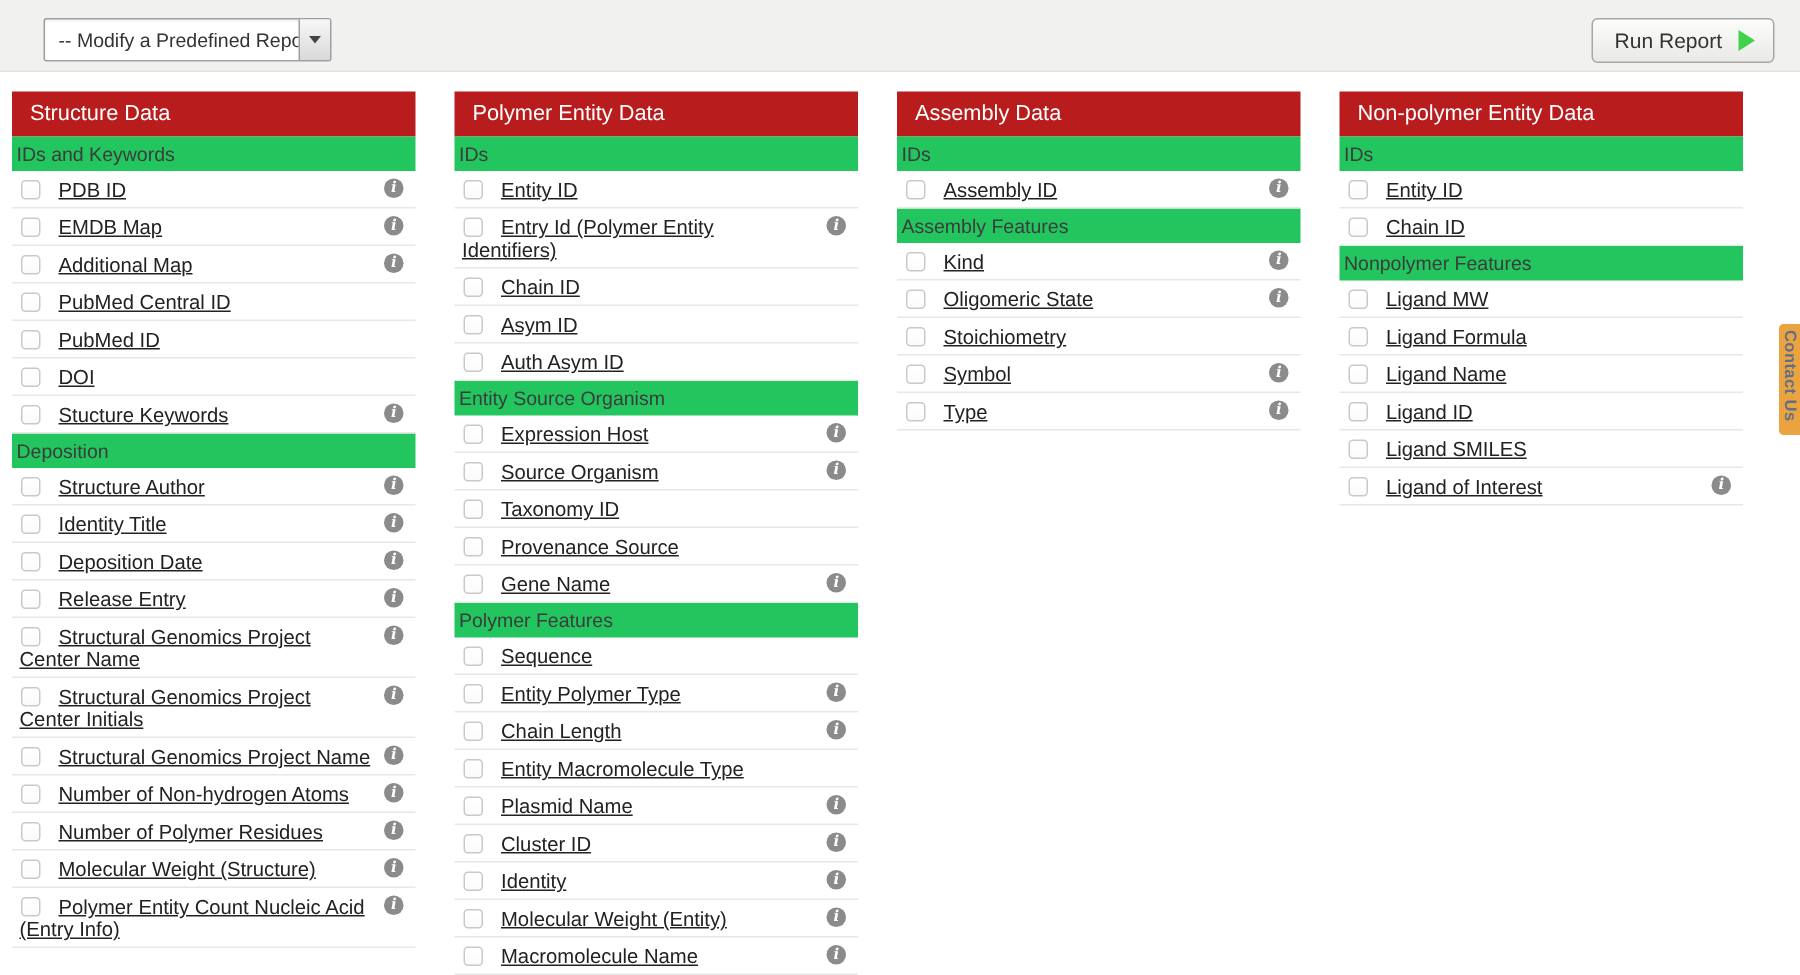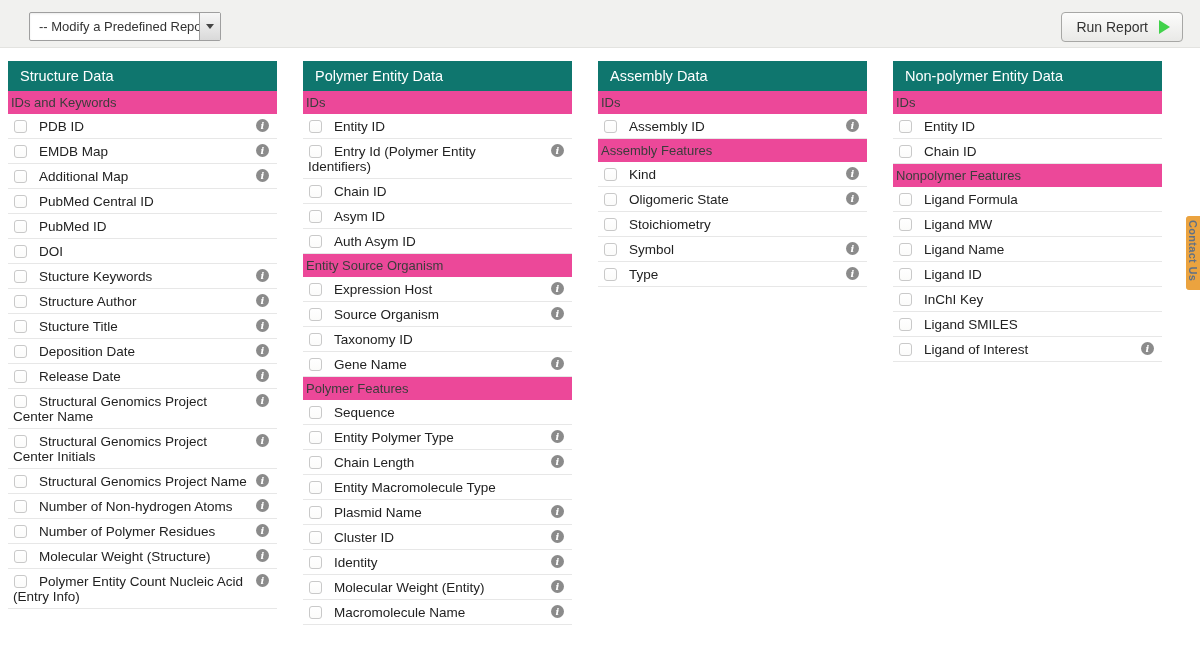--- a/index.html
+++ b/index.html
@@ -26,27 +26,27 @@
              font-size:14px; color:#333; display:flex; align-items:center;
              cursor:pointer; }
   .run-btn .play { width:0; height:0; margin-left:11px;
                    border-top:7px solid transparent; border-bottom:7px solid transparent;
                    border-left:11px solid #41d24b; }
 
   
   .columns { display:flex; gap:26px; padding-left:8px; margin-top:13px;
              align-items:flex-start; }
   .col { width:269px; flex:0 0 269px; }
-  .col-head { background:#0f766e; color:#fff; font-size:14.5px;
+  .col-head { background:#b91c1c; color:#fff; font-size:14.5px;
               padding:7px 10px 7px 12px; }
-  .section-head { background:#ec4899; color:#3c3c3c; font-size:13px;
+  .section-head { background:#22c55e; color:#3c3c3c; font-size:13px;
                   padding:4px 4px 4px 3px; }
   .row { position:relative; padding:5px 30px 4px 5px; font-size:13.5px;
          color:#222; border-bottom:1px solid #e7e7e7; line-height:15px;
-         cursor:default; }
+         cursor:default;text-decoration:underline; }
   .cb { display:inline-block; width:13px; height:13px; margin:0 12px 0 1px;
         border:1px solid #c9c9c9; border-radius:3px;
         background:linear-gradient(#fff,#fbfbfa); vertical-align:-2px;
         cursor:pointer; }
   .info { position:absolute; right:8px; top:5px; width:13px; height:13px;
           border-radius:50%; background:#8b8b8b; color:#fff; text-align:center;
           font:italic bold 10px/13px "DejaVu Serif", serif; cursor:pointer; }
 
   
   .contact-tab { position:fixed; right:0; top:214px; width:16px; height:78px;
@@ -77,24 +77,25 @@
     <div class="col-head">Structure Data</div>
     <div class="col-body">
         <div class="section-head">IDs and Keywords</div>
         <div class="row"><span class="cb"></span><span>PDB ID</span><span class="info">i</span></div>
         <div class="row"><span class="cb"></span><span>EMDB Map</span><span class="info">i</span></div>
         <div class="row"><span class="cb"></span><span>Additional Map</span><span class="info">i</span></div>
         <div class="row"><span class="cb"></span><span>PubMed Central ID</span></div>
         <div class="row"><span class="cb"></span><span>PubMed ID</span></div>
         <div class="row"><span class="cb"></span><span>DOI</span></div>
         <div class="row"><span class="cb"></span><span>Stucture Keywords</span><span class="info">i</span></div>
+        <div class="section-head">Deposition</div>
         <div class="row"><span class="cb"></span><span>Structure Author</span><span class="info">i</span></div>
-        <div class="row"><span class="cb"></span><span>Stucture Title</span><span class="info">i</span></div>
+        <div class="row"><span class="cb"></span><span>Identity Title</span><span class="info">i</span></div>
         <div class="row"><span class="cb"></span><span>Deposition Date</span><span class="info">i</span></div>
-        <div class="row"><span class="cb"></span><span>Release Date</span><span class="info">i</span></div>
+        <div class="row"><span class="cb"></span><span>Release Entry</span><span class="info">i</span></div>
         <div class="row"><span class="cb"></span><span>Structural Genomics Project Center Name</span><span class="info">i</span></div>
         <div class="row"><span class="cb"></span><span>Structural Genomics Project Center Initials</span><span class="info">i</span></div>
         <div class="row"><span class="cb"></span><span>Structural Genomics Project Name</span><span class="info">i</span></div>
         <div class="row"><span class="cb"></span><span>Number of Non-hydrogen Atoms</span><span class="info">i</span></div>
         <div class="row"><span class="cb"></span><span>Number of Polymer Residues</span><span class="info">i</span></div>
         <div class="row"><span class="cb"></span><span>Molecular Weight (Structure)</span><span class="info">i</span></div>
         <div class="row"><span class="cb"></span><span>Polymer Entity Count Nucleic Acid (Entry Info)</span><span class="info">i</span></div>
       </div>
   </div>
   <div class="col">
@@ -103,20 +104,21 @@
         <div class="section-head">IDs</div>
         <div class="row"><span class="cb"></span><span>Entity ID</span></div>
         <div class="row"><span class="cb"></span><span>Entry Id (Polymer Entity Identifiers)</span><span class="info">i</span></div>
         <div class="row"><span class="cb"></span><span>Chain ID</span></div>
         <div class="row"><span class="cb"></span><span>Asym ID</span></div>
         <div class="row"><span class="cb"></span><span>Auth Asym ID</span></div>
         <div class="section-head">Entity Source Organism</div>
         <div class="row"><span class="cb"></span><span>Expression Host</span><span class="info">i</span></div>
         <div class="row"><span class="cb"></span><span>Source Organism</span><span class="info">i</span></div>
         <div class="row"><span class="cb"></span><span>Taxonomy ID</span></div>
+        <div class="row"><span class="cb"></span><span>Provenance Source</span></div>
         <div class="row"><span class="cb"></span><span>Gene Name</span><span class="info">i</span></div>
         <div class="section-head">Polymer Features</div>
         <div class="row"><span class="cb"></span><span>Sequence</span></div>
         <div class="row"><span class="cb"></span><span>Entity Polymer Type</span><span class="info">i</span></div>
         <div class="row"><span class="cb"></span><span>Chain Length</span><span class="info">i</span></div>
         <div class="row"><span class="cb"></span><span>Entity Macromolecule Type</span></div>
         <div class="row"><span class="cb"></span><span>Plasmid Name</span><span class="info">i</span></div>
         <div class="row"><span class="cb"></span><span>Cluster ID</span><span class="info">i</span></div>
         <div class="row"><span class="cb"></span><span>Identity</span><span class="info">i</span></div>
         <div class="row"><span class="cb"></span><span>Molecular Weight (Entity)</span><span class="info">i</span></div>
@@ -136,25 +138,24 @@
         <div class="row"><span class="cb"></span><span>Type</span><span class="info">i</span></div>
       </div>
   </div>
   <div class="col">
     <div class="col-head">Non-polymer Entity Data</div>
     <div class="col-body">
         <div class="section-head">IDs</div>
         <div class="row"><span class="cb"></span><span>Entity ID</span></div>
         <div class="row"><span class="cb"></span><span>Chain ID</span></div>
         <div class="section-head">Nonpolymer Features</div>
+        <div class="row"><span class="cb"></span><span>Ligand MW</span></div>
         <div class="row"><span class="cb"></span><span>Ligand Formula</span></div>
-        <div class="row"><span class="cb"></span><span>Ligand MW</span></div>
         <div class="row"><span class="cb"></span><span>Ligand Name</span></div>
         <div class="row"><span class="cb"></span><span>Ligand ID</span></div>
-        <div class="row"><span class="cb"></span><span>InChI Key</span></div>
         <div class="row"><span class="cb"></span><span>Ligand SMILES</span></div>
         <div class="row"><span class="cb"></span><span>Ligand of Interest</span><span class="info">i</span></div>
       </div>
   </div>
 </div>
 
 <div class="contact-tab">
   <span>Contact Us</span>
 </div>
 

